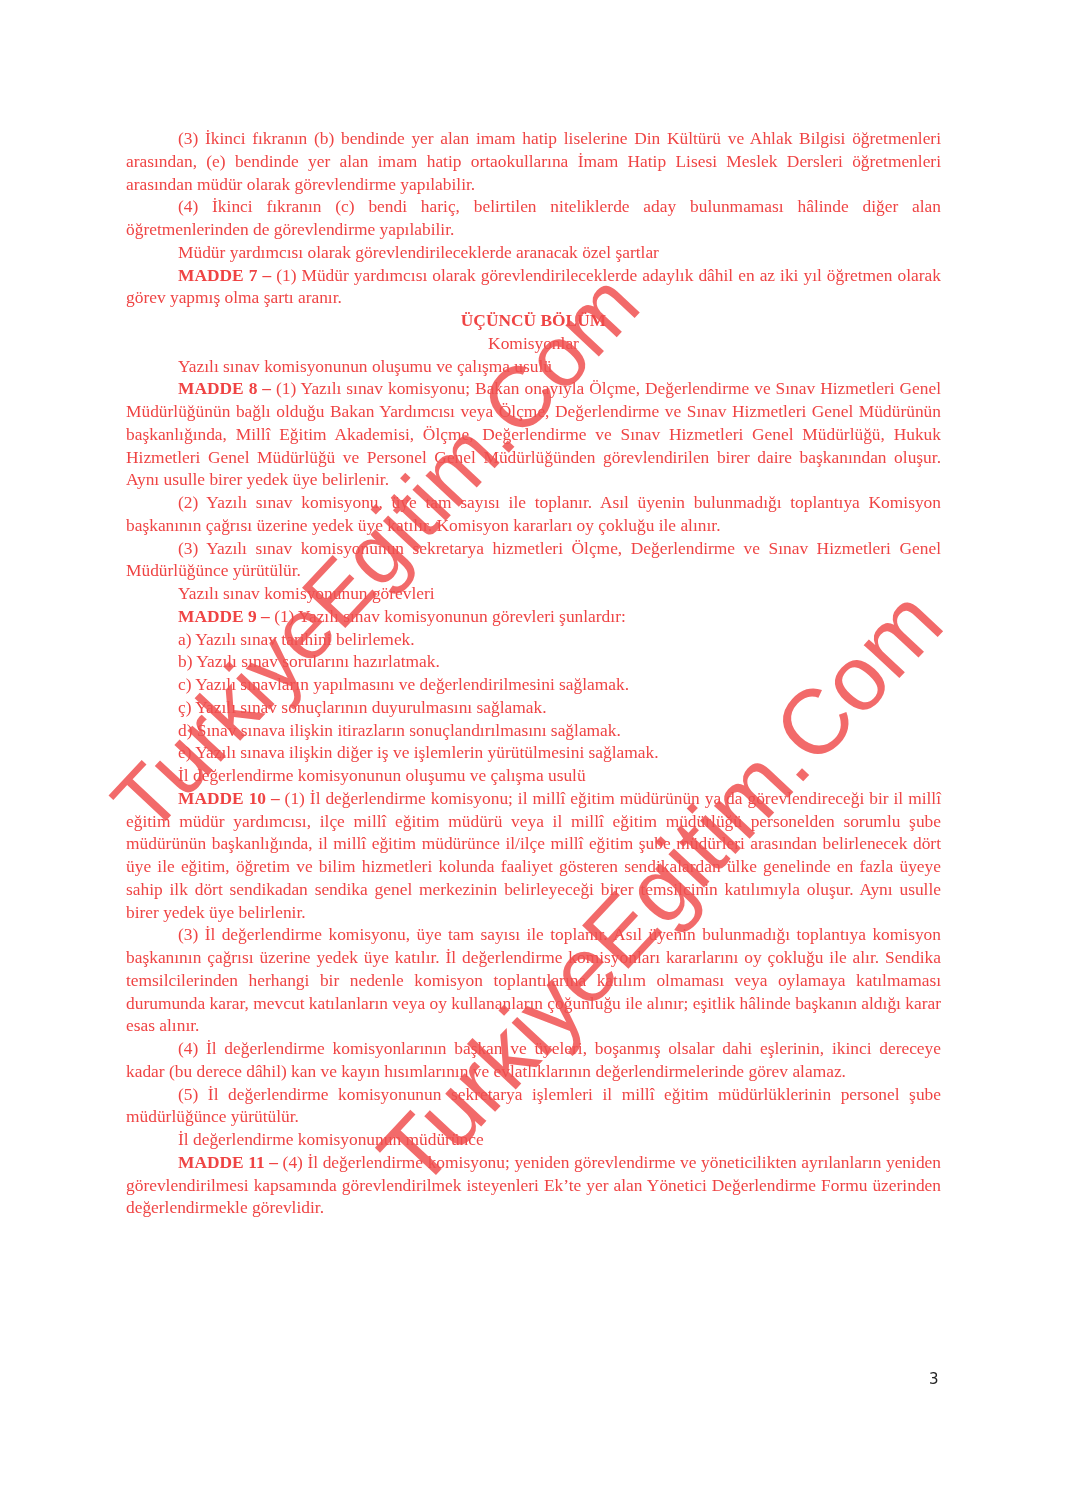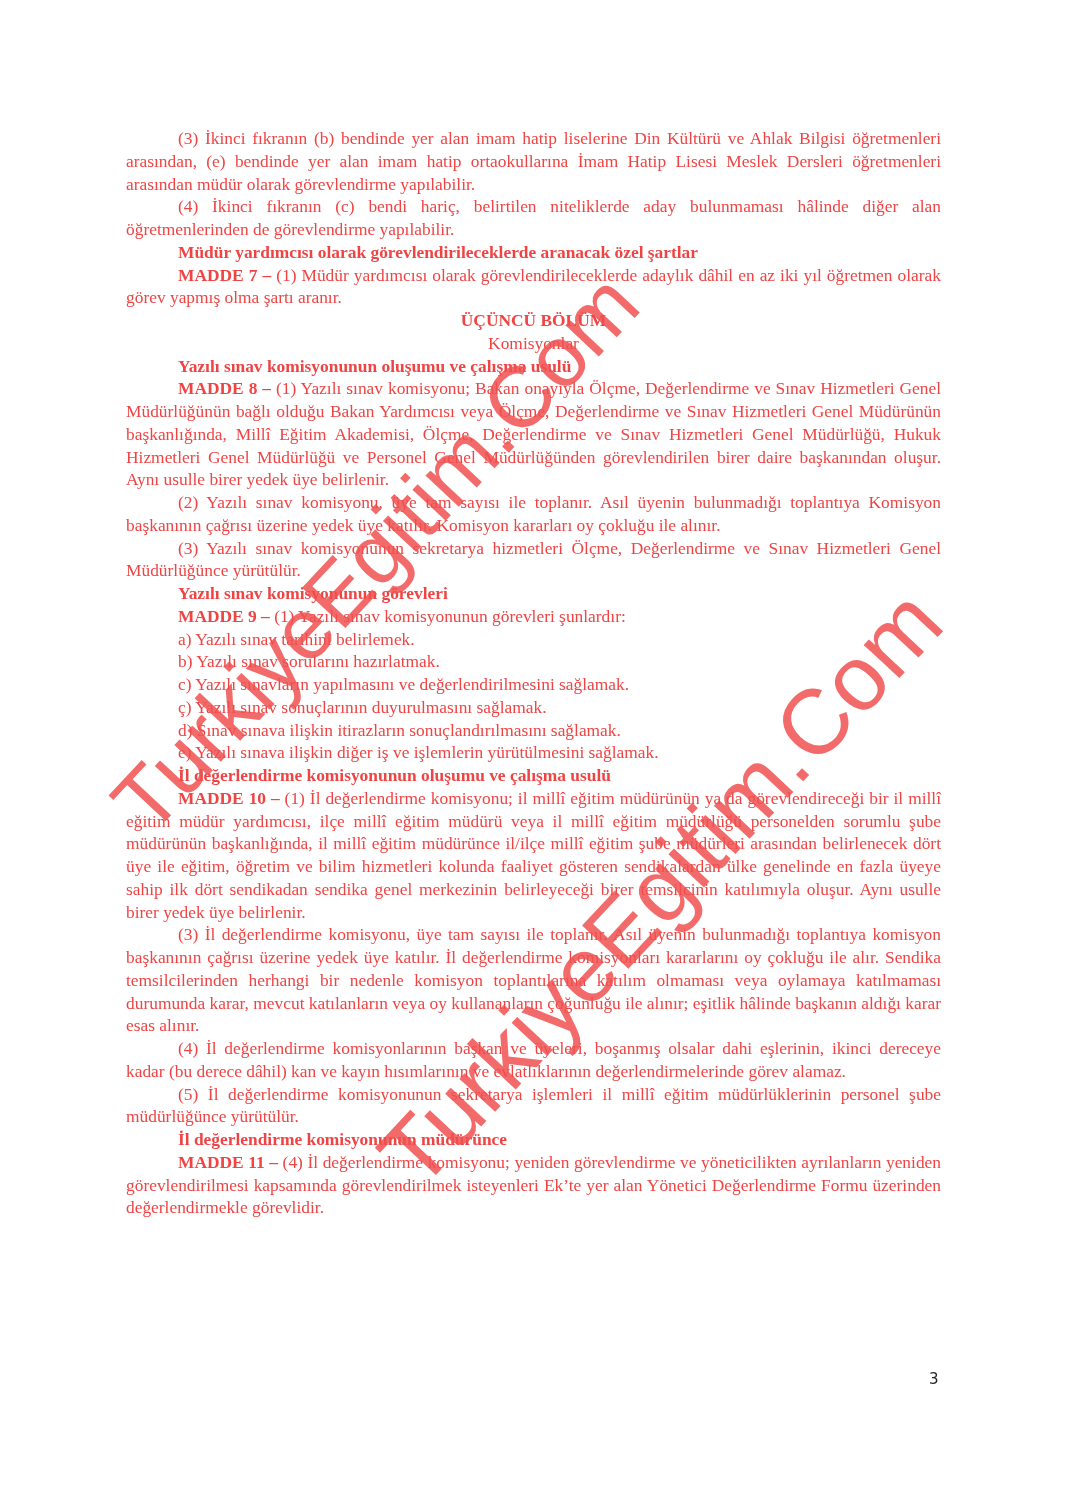--- a/index.html
+++ b/index.html
@@ -8,21 +8,21 @@
     position: absolute; left: 0; top: 0; width: 1068px; height: 1510px; background: #fff;
   }
   .content {
     position: absolute; left: 126px; top: 127px; width: 815px;
     font-family: "Liberation Serif", serif; font-size: 17.4px; line-height: 22.75px;
     color: #ef4444;
   }
   .content p { margin: 0; text-align: justify; text-align-last: left; }
   .content p.ind { text-indent: 52px; }
   .content p.item { padding-left: 52px; text-align: left; }
-  .content p.head { padding-left: 52px; font-weight: bold; text-align: center; }
+  .content p.head { padding-left: 52px; font-weight: normal; text-align: center; }
   .content p.center { text-align: center; text-align-last: center; }
   .content .madde { font-weight: bold; }
   .pagenum {
     position: absolute; left: 929px; top: 1370px;
     font-family: "DejaVu Sans", sans-serif; font-size: 15px; color: #222;
   }
   .wm {
     position: absolute; font-family: "Liberation Sans", sans-serif;
     color: rgba(240, 80, 80, 0.85); white-space: nowrap; pointer-events: none;
     transform-origin: left bottom; line-height: 1;

